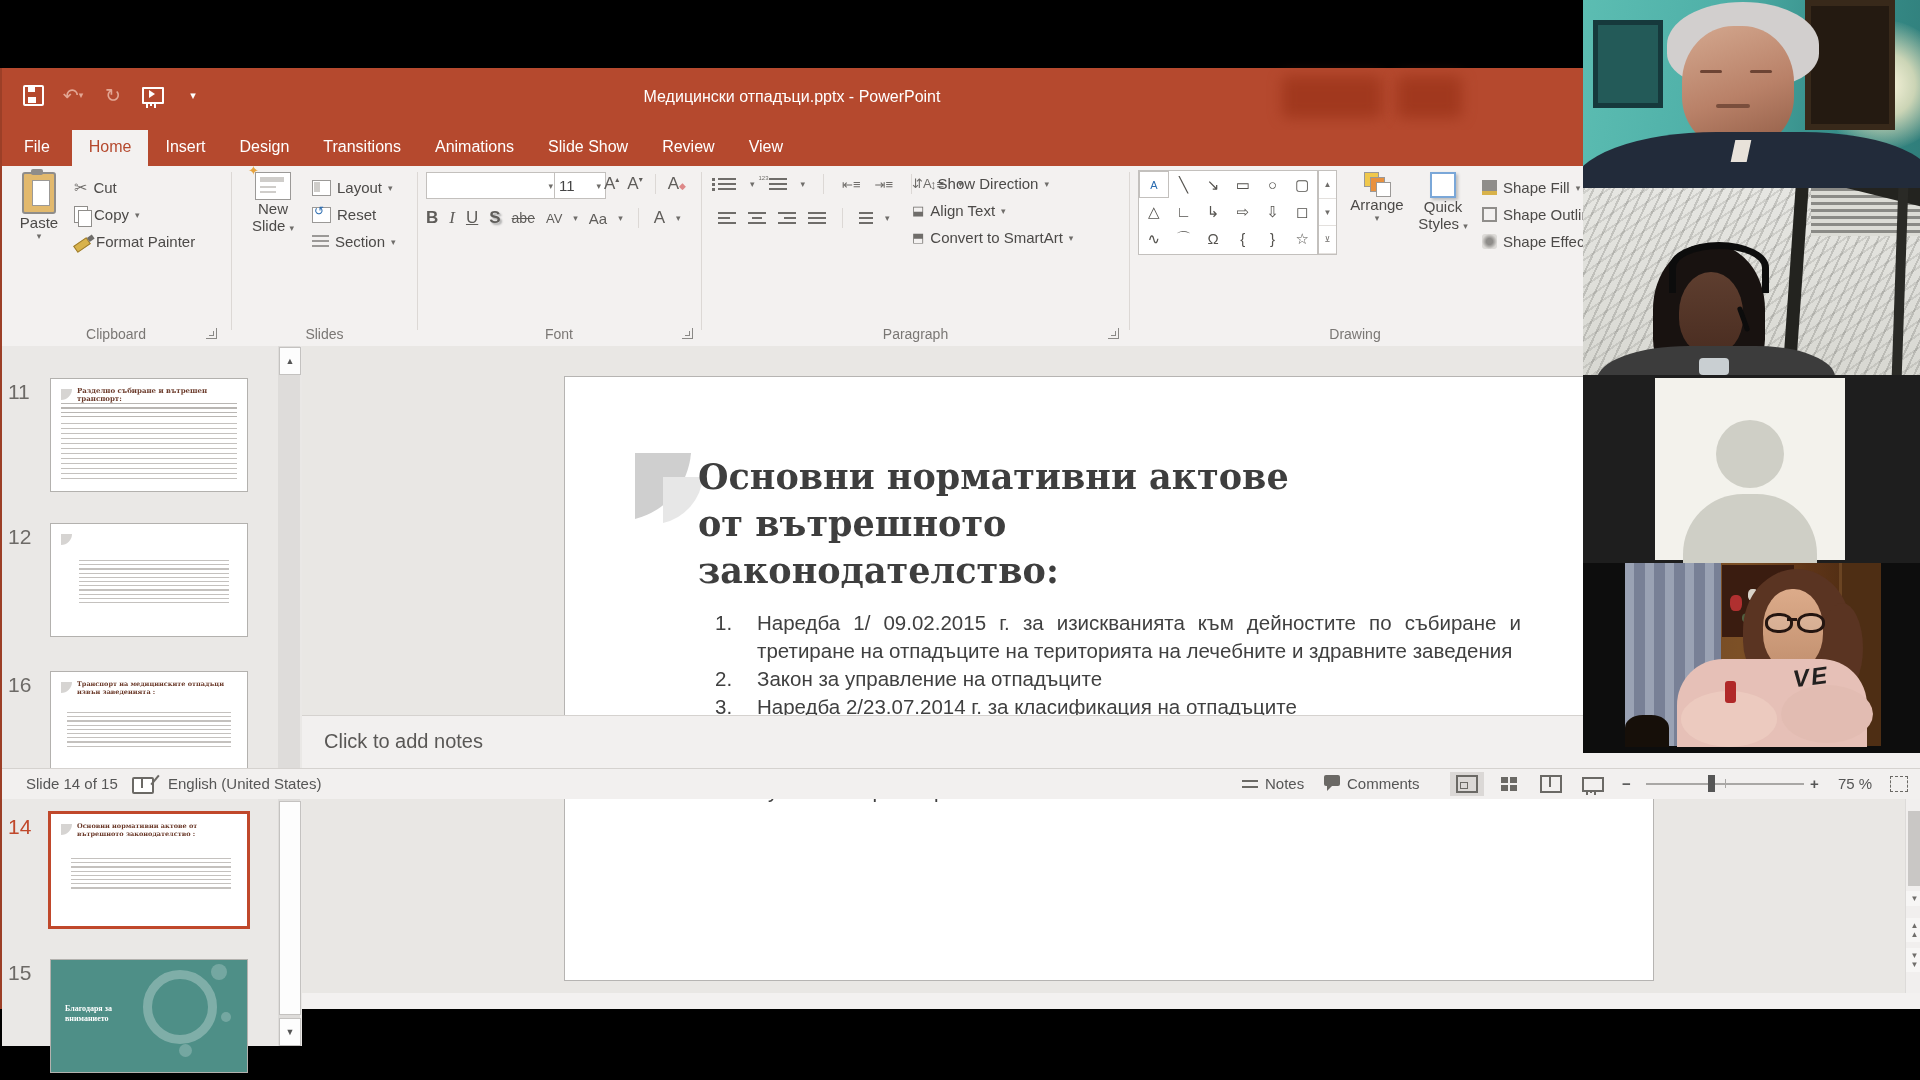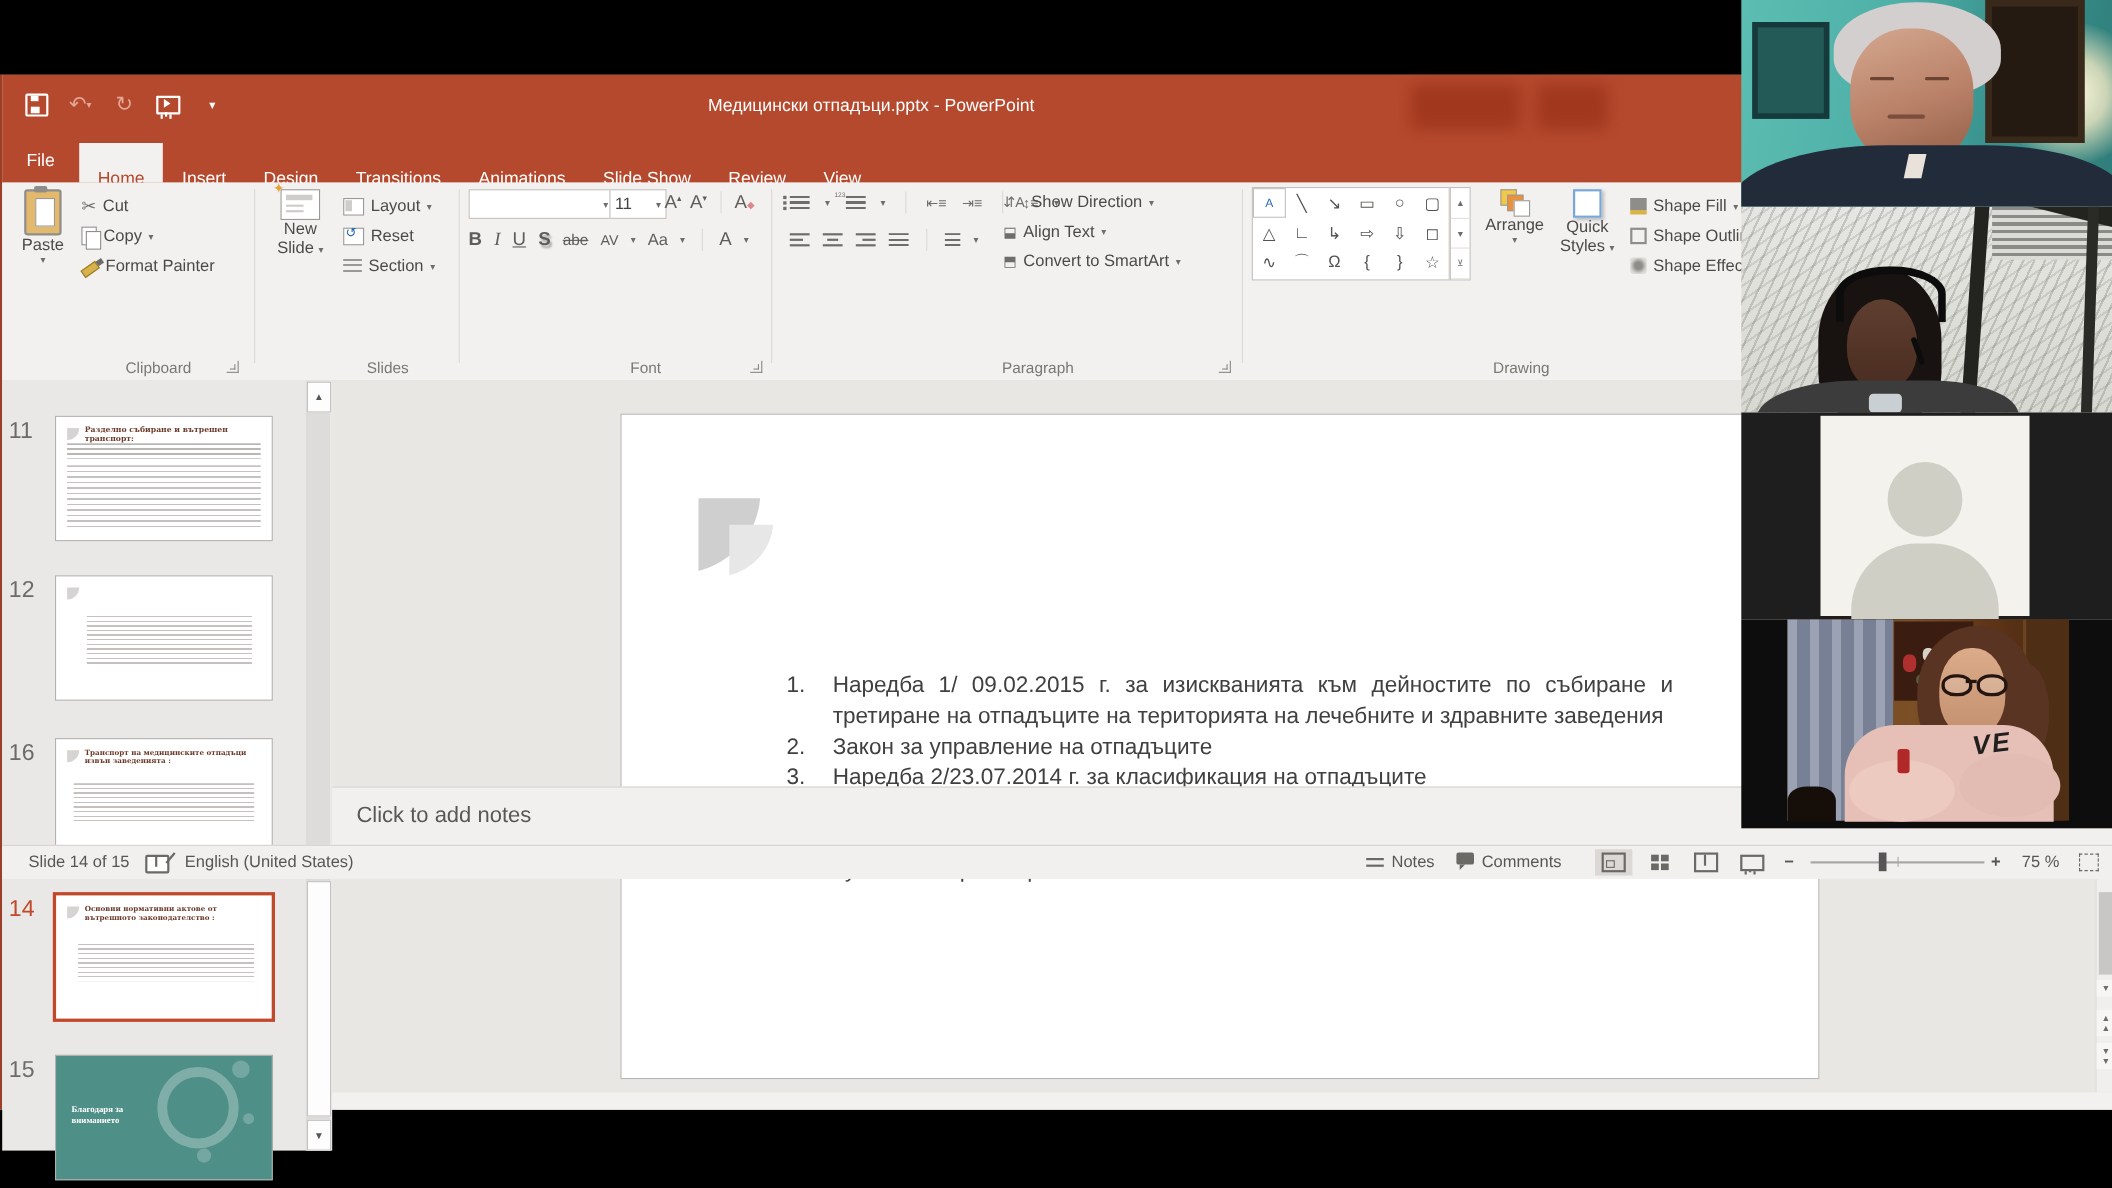--- a/index.html
+++ b/index.html
@@ -18,30 +18,30 @@
   .floppy{width:17px;height:17px;border:2px solid #fff;border-radius:2px;position:relative;}
   .floppy:before{content:"";position:absolute;left:3px;top:0;width:7px;height:5px;background:#fff;}
   .floppy:after{content:"";position:absolute;left:3px;bottom:1px;width:8px;height:6px;background:#fff;}
   .present-ic{width:18px;height:13px;border:2px solid #fff;border-radius:1px;position:relative;}
   .present-ic:before{content:"";position:absolute;left:5px;top:1px;border-left:6px solid #fff;border-top:4px solid transparent;border-bottom:4px solid transparent;}
   .present-ic:after{content:"";position:absolute;left:6px;top:13px;width:2px;height:4px;background:#fff;box-shadow:-4px 2px 0 #fff,4px 2px 0 #fff;}
   #wintitle{position:absolute;top:20px;left:0;width:1580px;text-align:center;font-size:16px;color:#fff;}
   .redact{position:absolute;top:8px;height:42px;background:rgba(150,48,22,.65);filter:blur(7px);border-radius:6px;}
   
   #tabsrow{position:absolute;left:0;top:62px;width:100%;height:36px;background:#B5492E;display:flex;align-items:stretch;}
-  .rtab{color:#fff;font-size:16px;padding:24px 17px 0 17px;cursor:default;}
+  .rtab{color:#fff;font-size:16px;padding:8px 17px 0 17px;cursor:default;}
   .rtab.file{padding:8px 22px 0 22px;}
   .rtab.sel{background:#F3F1F0;color:#B5492E;}
   #tellme{display:flex;align-items:center;gap:8px;color:#f3cfc4;font-size:16px;margin-left:14px;}
   .bulb{width:12px;height:12px;border:2px solid #f3e9d8;border-radius:50%;position:relative;}
   .bulb:after{content:"";position:absolute;left:3px;top:12px;width:4px;height:4px;background:#f3e9d8;}
   
   #ribbon{position:absolute;left:0;top:98px;width:100%;height:180px;background:#F3F1F0;border-bottom:1px solid #d8d4d1;}
   .gsep{position:absolute;top:6px;height:158px;width:1px;background:#dcd8d5;}
-  .glabel{position:absolute;top:160px;width:100%;text-align:center;font-size:14px;color:#7a7774;margin-left:28px;}
+  .glabel{position:absolute;top:160px;width:100%;text-align:center;font-size:14px;color:#7a7774;}
   .launcher{position:absolute;top:162px;width:10px;height:10px;border-right:1px solid #8a8986;border-bottom:1px solid #8a8986;}
   .launcher:before{content:"";position:absolute;right:2px;bottom:2px;width:4px;height:4px;border-right:1px solid #8a8986;border-bottom:1px solid #8a8986;}
   .rbtn-lbl{font-size:15px;color:#4c4a48;}
   .caret{font-size:9px;color:#6f6d6a;}
   .srow{display:flex;align-items:center;gap:6px;height:27px;}
   
   .clip-ic{width:30px;height:38px;background:#e2b96d;border:2px solid #8f8d8a;border-radius:3px;position:relative;}
   .clip-ic:before{content:"";position:absolute;left:7px;top:-5px;width:12px;height:6px;background:#8f8d8a;border-radius:2px;}
   .clip-ic:after{content:"";position:absolute;left:8px;top:6px;width:16px;height:24px;background:#fff;border:1px solid #9b9997;}
   .copy-ic{width:12px;height:15px;background:#fff;border:1px solid #8f8d8a;position:relative;}
@@ -482,20 +482,21 @@
       <div id="pthumb"></div>
       <div class="sbtn" style="top:672px;">▼</div>
     </div>
 
     <div id="editor">
       <div id="canvas">
         <svg id="cdeco" width="96" height="86" viewBox="0 0 96 86">
           <path d="M10 6 h56 a74 74 0 0 1 -56 66 Z" fill="#cfcfcf"></path>
           <path d="M38 30 h40 a52 52 0 0 1 -40 46 Z" fill="#e7e7e7"></path>
         </svg>
+        <div id="slidetitle">Основни нормативни актове от вътрешното законодателство:</div>
         <ol id="slidelist">
           <li>
               <span class="li-body">Наредба 1/ 09.02.2015 г. за изискванията към дейностите по събиране и третиране на отпадъците на територията на лечебните и здравните заведения</span>
             </li>
           <li>
               <span class="li-body">Закон за управление на отпадъците</span>
             </li>
           <li>
               <span class="li-body">Наредба 2/23.07.2014 г. за класификация на отпадъците</span>
             </li>

